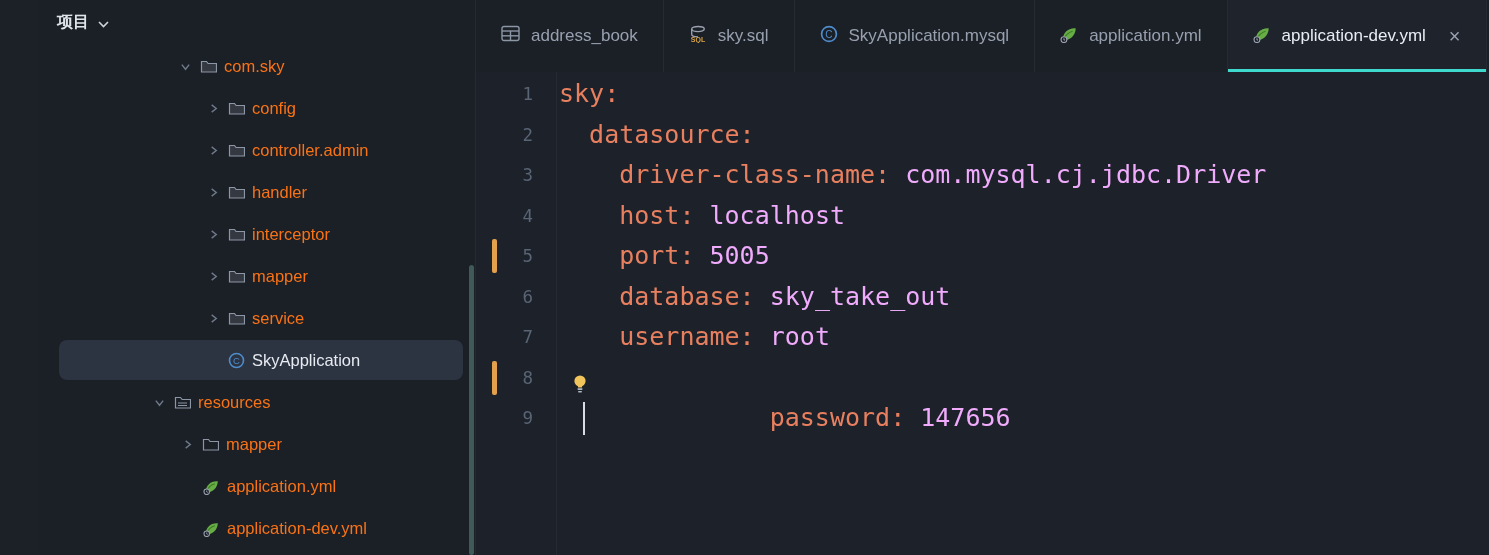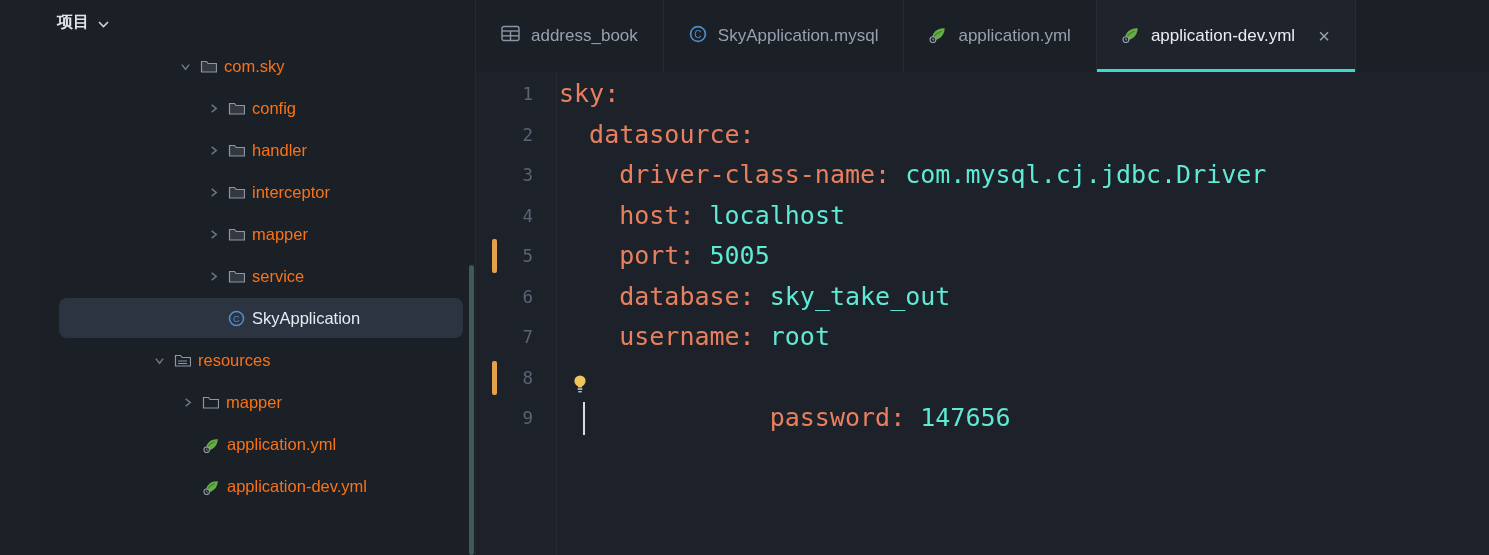--- a/index.html
+++ b/index.html
@@ -40,21 +40,21 @@
   .editor { flex:1; position:relative; padding-top:2px; }
   .editor::before { content:""; position:absolute; left:80px; top:0; bottom:0; width:1px; background:#262b33; }
 
   .code-row { display:flex; height:40.5px; }
   .gutter { width:80px; flex-shrink:0; position:relative; text-align:right; padding-right:23px;
             font-family:"DejaVu Sans Mono", monospace; font-size:17.5px; color:#596475; line-height:40.5px; }
   .chbar { position:absolute; left:16px; top:3px; width:5px; height:34px; border-radius:2px; background:#e3a14e; cursor:pointer; }
   .code { font-family:"DejaVu Sans Mono", monospace; font-size:25px; line-height:40.5px;
           white-space:pre; padding-left:3px; position:relative; flex:1; cursor:text; }
   .code .k { color:#e8805f; }
-  .code .v { color:#5eead4; }
+  .code .v { color:#f0abfc; }
   .bulb { position:absolute; left:16px; top:9px; cursor:pointer; }
   .caret { position:absolute; left:27px; top:4px; width:2px; height:33px; background:#d8dce4; }
 </style>
 </head>
 <body>
 
 <div class="app">
 
   <aside class="project-panel">
 
@@ -90,20 +90,33 @@
             </svg>
           </span>
         <span class="t-icon">
             <svg width="17" height="15" viewBox="0 0 17 15">
               <path d="M1.5 2.5h5l1.6 2h8.4v8.5h-15z" fill="rgba(140,150,165,.22)" stroke="#8c96a5" stroke-width="1.2"></path>
             </svg>
           </span>
         <span class="t-label">config</span>
       </div>
 
+      <div class="tree-row" style="padding-left:166px">
+        <span class="chev">
+            <svg width="11" height="11" viewBox="0 0 12 12">
+              <path d="M4 2l5 4-5 4" stroke="#6e7888" stroke-width="1.6" fill="none"></path>
+            </svg>
+          </span>
+        <span class="t-icon">
+            <svg width="17" height="15" viewBox="0 0 17 15">
+              <path d="M1.5 2.5h5l1.6 2h8.4v8.5h-15z" fill="rgba(140,150,165,.22)" stroke="#8c96a5" stroke-width="1.2"></path>
+            </svg>
+          </span>
+        <span class="t-label">controller.admin</span>
+      </div>
 
       <div class="tree-row" style="padding-left:166px">
         <span class="chev">
             <svg width="11" height="11" viewBox="0 0 12 12">
               <path d="M4 2l5 4-5 4" stroke="#6e7888" stroke-width="1.6" fill="none"></path>
             </svg>
           </span>
         <span class="t-icon">
             <svg width="17" height="15" viewBox="0 0 17 15">
               <path d="M1.5 2.5h5l1.6 2h8.4v8.5h-15z" fill="rgba(140,150,165,.22)" stroke="#8c96a5" stroke-width="1.2"></path>
@@ -230,20 +243,28 @@
       <div class="tab">
         <span><svg width="19" height="17" viewBox="0 0 19 17">
               <rect x="1" y="1.5" width="17" height="14" rx="2" fill="none" stroke="#8c96a5" stroke-width="1.4"></rect>
               <line x1="1" y1="6" x2="18" y2="6" stroke="#8c96a5" stroke-width="1.4"></line>
               <line x1="9.5" y1="6" x2="9.5" y2="15.5" stroke="#8c96a5" stroke-width="1.4"></line>
               <line x1="1" y1="10.8" x2="18" y2="10.8" stroke="#8c96a5" stroke-width="1.4"></line>
             </svg></span>
         <span>address_book</span>
       </div>
 
+      <div class="tab">
+        <span><svg width="18" height="18" viewBox="0 0 16 16">
+              <ellipse cx="8" cy="3.6" rx="5.6" ry="2.3" fill="none" stroke="#9aa2b0" stroke-width="1.2"></ellipse>
+              <path d="M2.4 3.6v4.6c0 1.3 2.5 2.3 5.6 2.3" fill="none" stroke="#9aa2b0" stroke-width="1.2"></path>
+              <text x="8" y="15.2" text-anchor="middle" font-size="6.2" font-weight="bold" font-family="Liberation Sans, sans-serif" fill="#d9a343">SQL</text>
+            </svg></span>
+        <span>sky.sql</span>
+      </div>
 
       <div class="tab">
         <span><svg width="18" height="18" viewBox="0 0 17 17">
               <circle cx="8.5" cy="8.5" r="7" fill="none" stroke="#4e8ccb" stroke-width="1.6"></circle>
               <text x="8.5" y="12" text-anchor="middle" font-size="9.5" font-family="Liberation Sans, sans-serif" fill="#4e8ccb">C</text>
             </svg></span>
         <span>SkyApplication.mysql</span>
       </div>
 
       <div class="tab">

